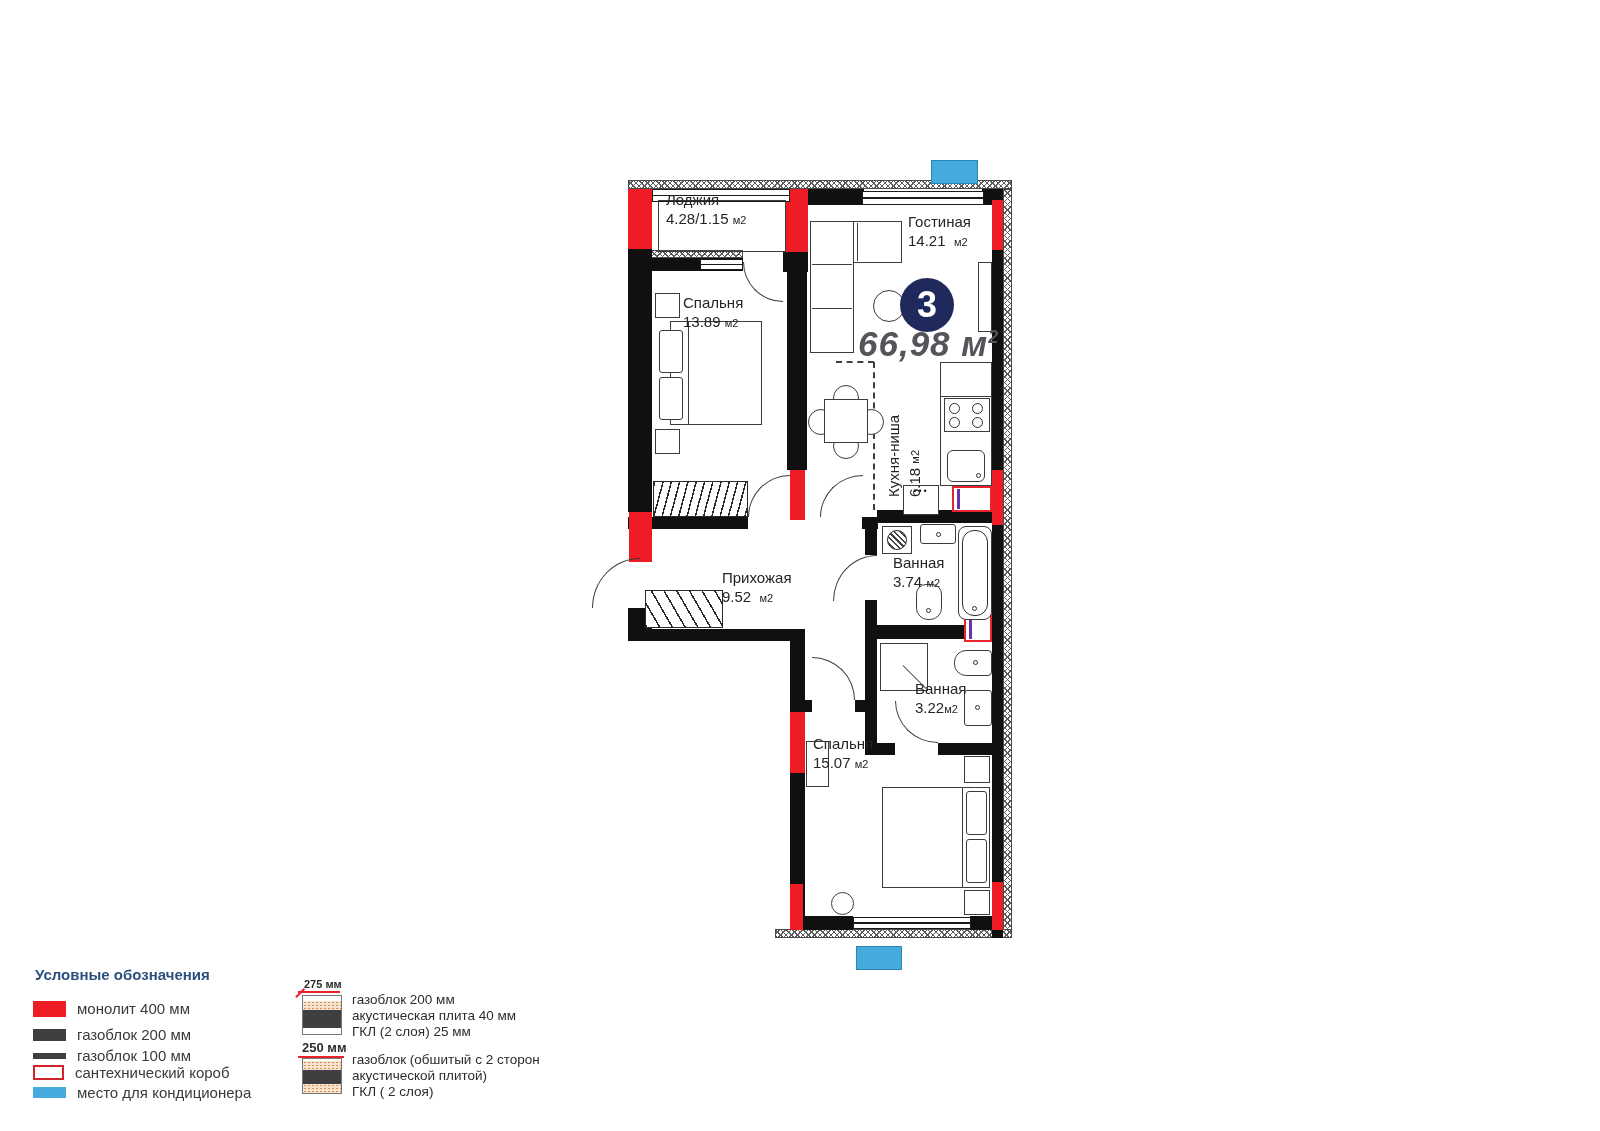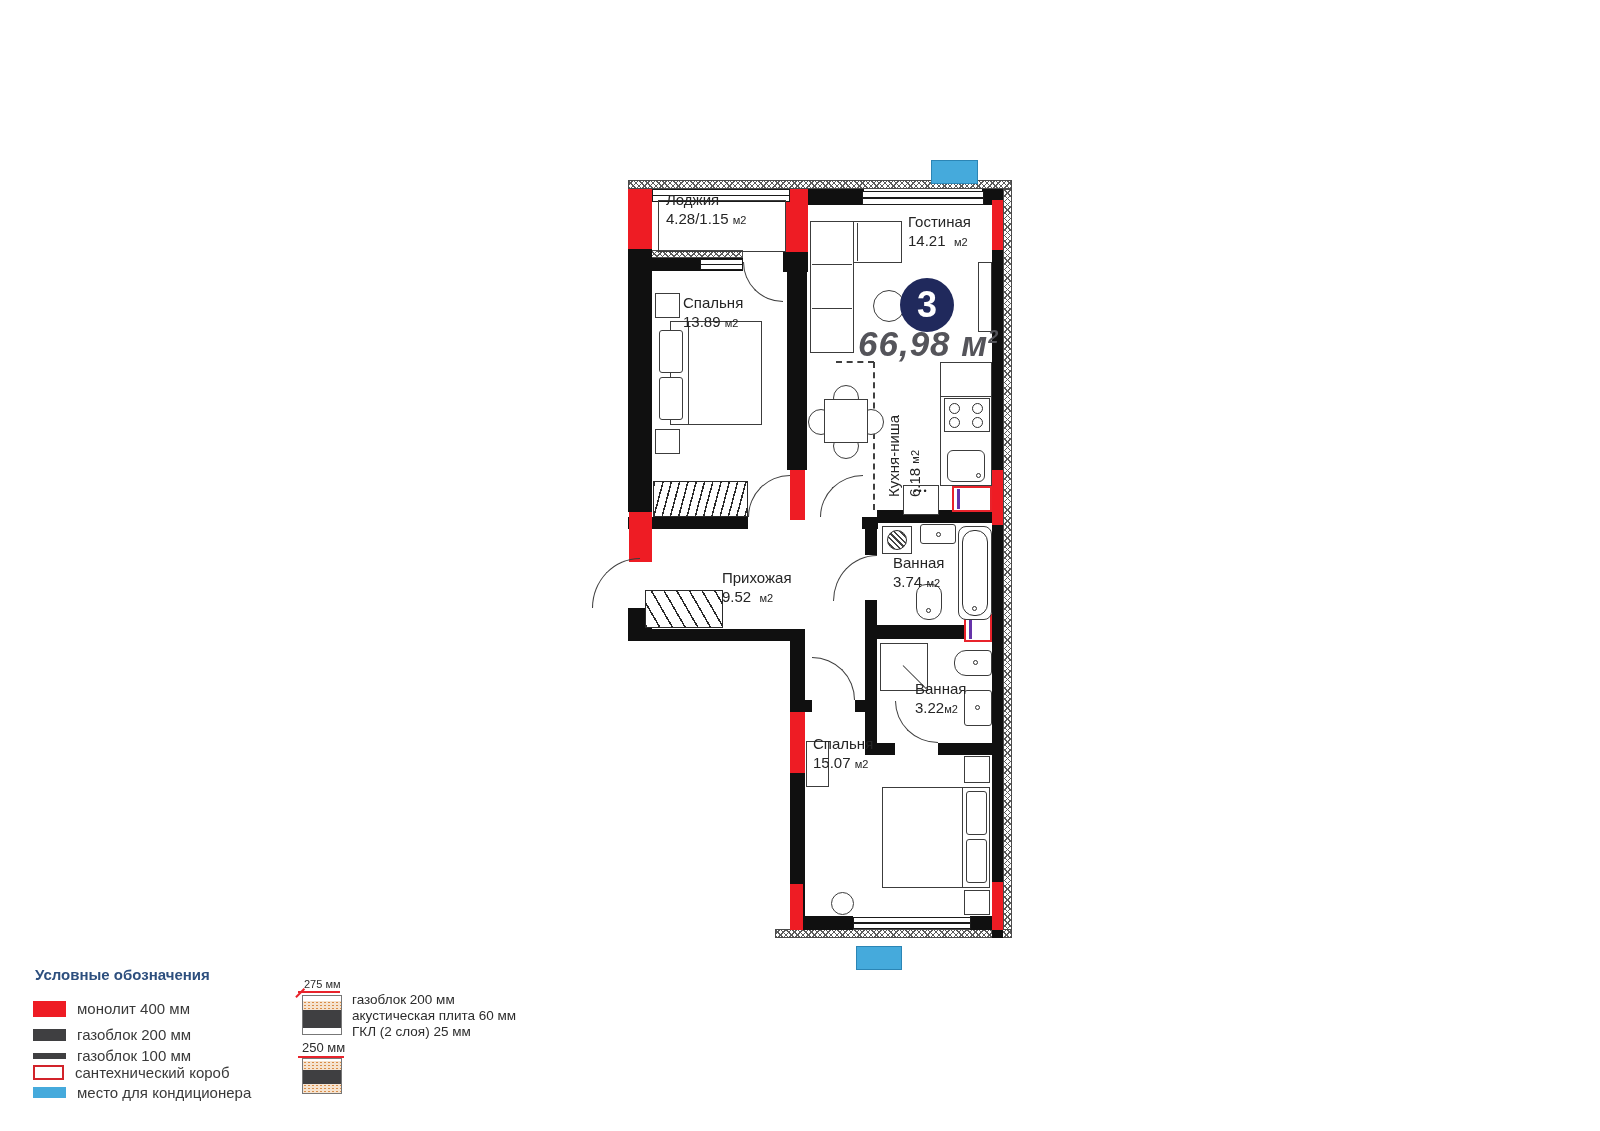--- a/index.html
+++ b/index.html
@@ -37,21 +37,21 @@
   .kbox .mag { position:absolute; left:3px; top:1px; bottom:1px; width:0; border-left:3px solid #6633aa; }
   .hatch-ward1 { background:#fff; border:1.5px solid #2a2a2a;
     background-image:repeating-linear-gradient(105deg,#2a2a2a 0 1.5px,transparent 1.5px 8px); }
   .hatch-ward2 { background:#fff; border:1.5px solid #2a2a2a;
     background-image:repeating-linear-gradient(60deg,#2a2a2a 0 1.5px,transparent 1.5px 11px); }
   .speck { background-color:#f6e3cf; background-image:radial-gradient(#d98e4a 1px,transparent 1.3px); background-size:4px 3px; }
   .dark-layer { background:#3f3f41; }
   .legend-title { color:#2d4f7e; font-size:15px; font-weight:bold; }
   .legend-row { display:flex; align-items:center; gap:11px; color:#3a3a3a; font-size:15px; white-space:nowrap; }
   .sample-text { color:#2c2c2c; font-size:13.5px; line-height:16px; white-space:nowrap; }
-  .dim-label { color:#2c2c2c; font-size:11px; font-weight:normal; white-space:nowrap; }
+  .dim-label { color:#2c2c2c; font-size:11px; font-weight:bold; white-space:nowrap; }
   .dim-label-lg { font-size:13px; }
   .redline { background:#e8232b; }
   .burner { position:absolute; width:11px; height:11px; border:1.2px solid #2e2e2e; border-radius:50%; background:#fff; }
   .dot { position:absolute; width:5px; height:5px; border:1.2px solid #2e2e2e; border-radius:50%; background:#fff; }
   .kdots { font-size:9px; letter-spacing:2px; color:#222; text-align:center; }
 </style>
 </head>
 <body>
 
 <div id="canvas">
@@ -256,25 +256,30 @@
 
   <div class="a dim-label" style="left:304px;top:978px">275 мм</div>
   <div class="a redline" style="left:298px;top:991px;width:42px;height:1.5px"></div>
   <div class="a redline" style="left:294px;top:992px;width:12px;height:1.5px;transform:rotate(-45deg)"></div>
   <div class="a" style="left:302px;top:995px;width:40px;height:40px;border:1px solid #777;background:#fff">
     <div class="speck" style="position:absolute;left:0;top:5px;width:100%;height:9px"></div>
     <div class="dark-layer" style="position:absolute;left:0;top:14px;width:100%;height:18px"></div>
   </div>
   <div class="a sample-text" style="left:352px;top:992px">
     <div>газоблок 200 мм</div>
-    <div>акустическая плита 60 мм</div>
+    <div>акустическая плита 40 мм</div>
     <div>ГКЛ (2 слоя) 25 мм</div>
   </div>
 
   <div class="a dim-label dim-label-lg" style="left:302px;top:1040px">250 мм</div>
   <div class="a redline" style="left:298px;top:1056px;width:46px;height:1.5px"></div>
   <div class="a" style="left:302px;top:1058px;width:40px;height:36px;border:1px solid #777;background:#fff">
     <div class="speck" style="position:absolute;left:0;top:2px;width:100%;height:9px"></div>
     <div class="dark-layer" style="position:absolute;left:0;top:11px;width:100%;height:14px"></div>
     <div class="speck" style="position:absolute;left:0;top:25px;width:100%;height:9px"></div>
   </div>
+  <div class="a sample-text" style="left:352px;top:1052px">
+    <div>газоблок (обшитый с 2 сторон</div>
+    <div>акустической плитой)</div>
+    <div>ГКЛ ( 2 слоя)</div>
+  </div>
 
 </div>
 
 </body></html>

